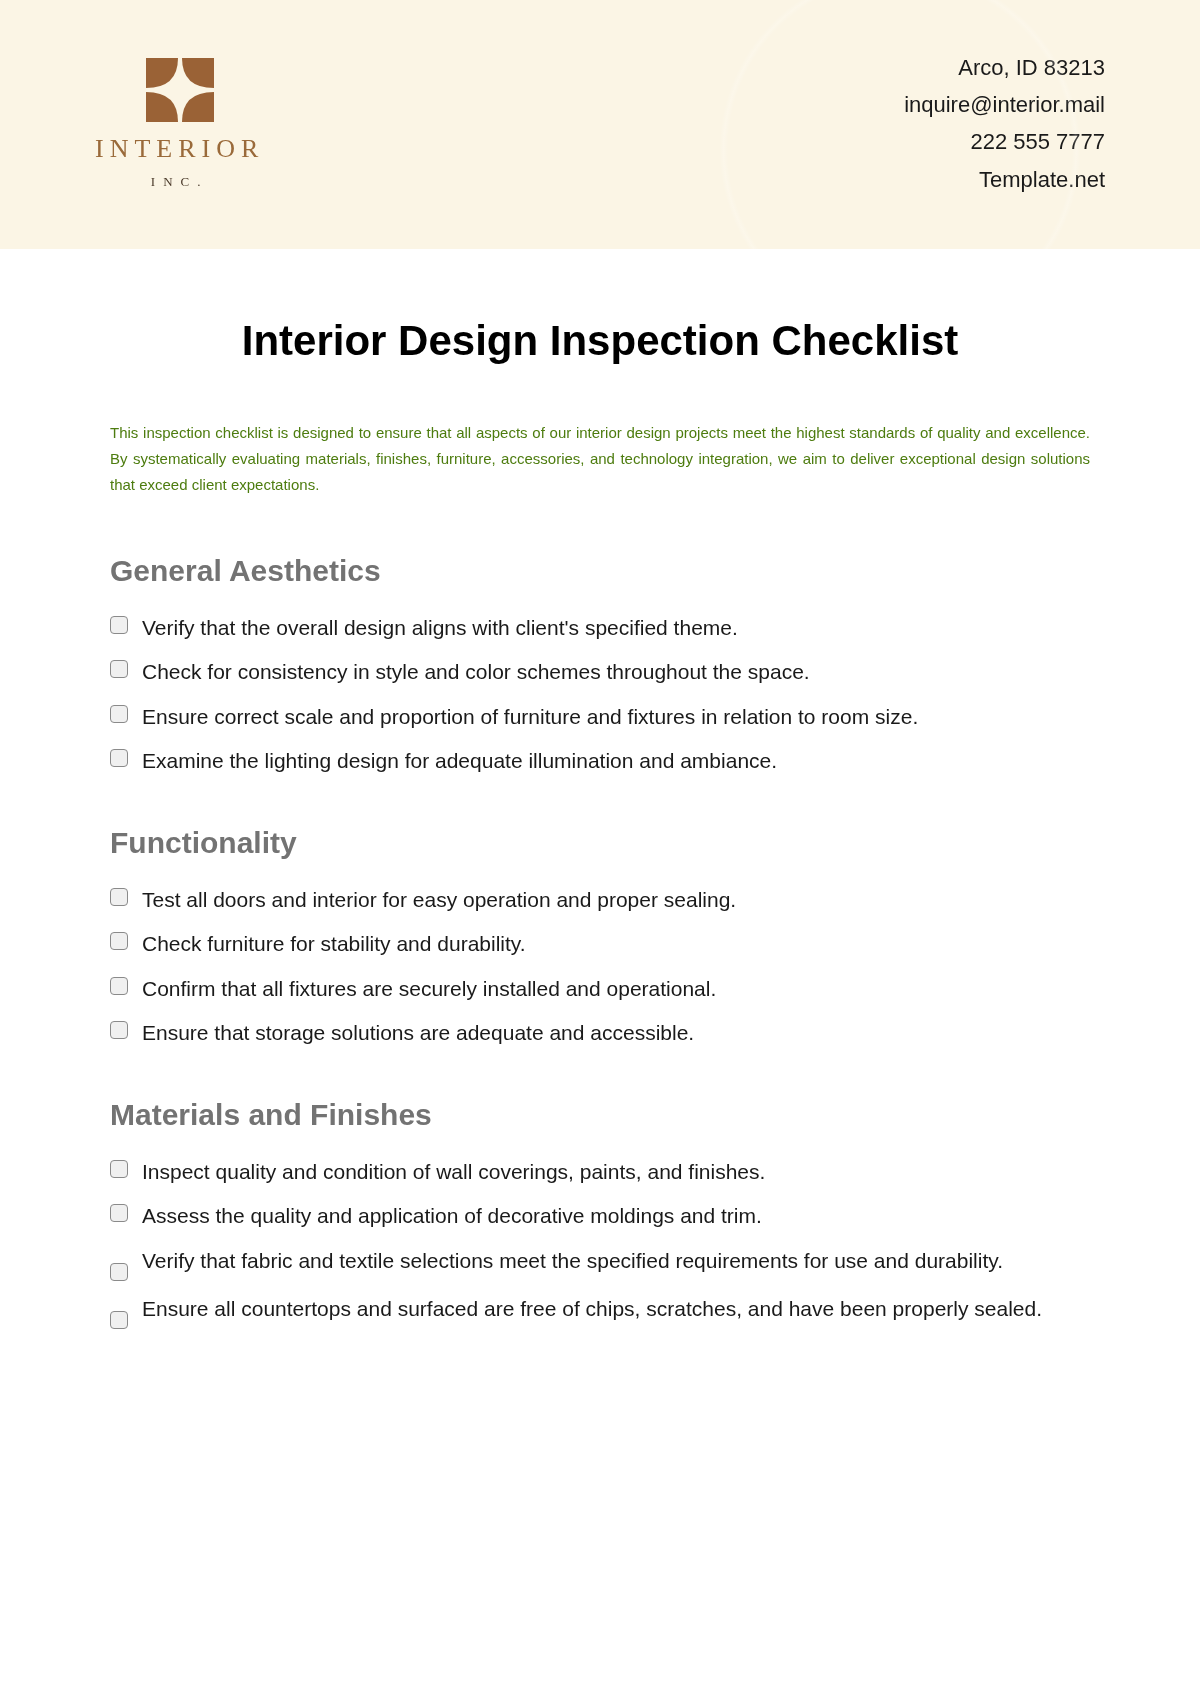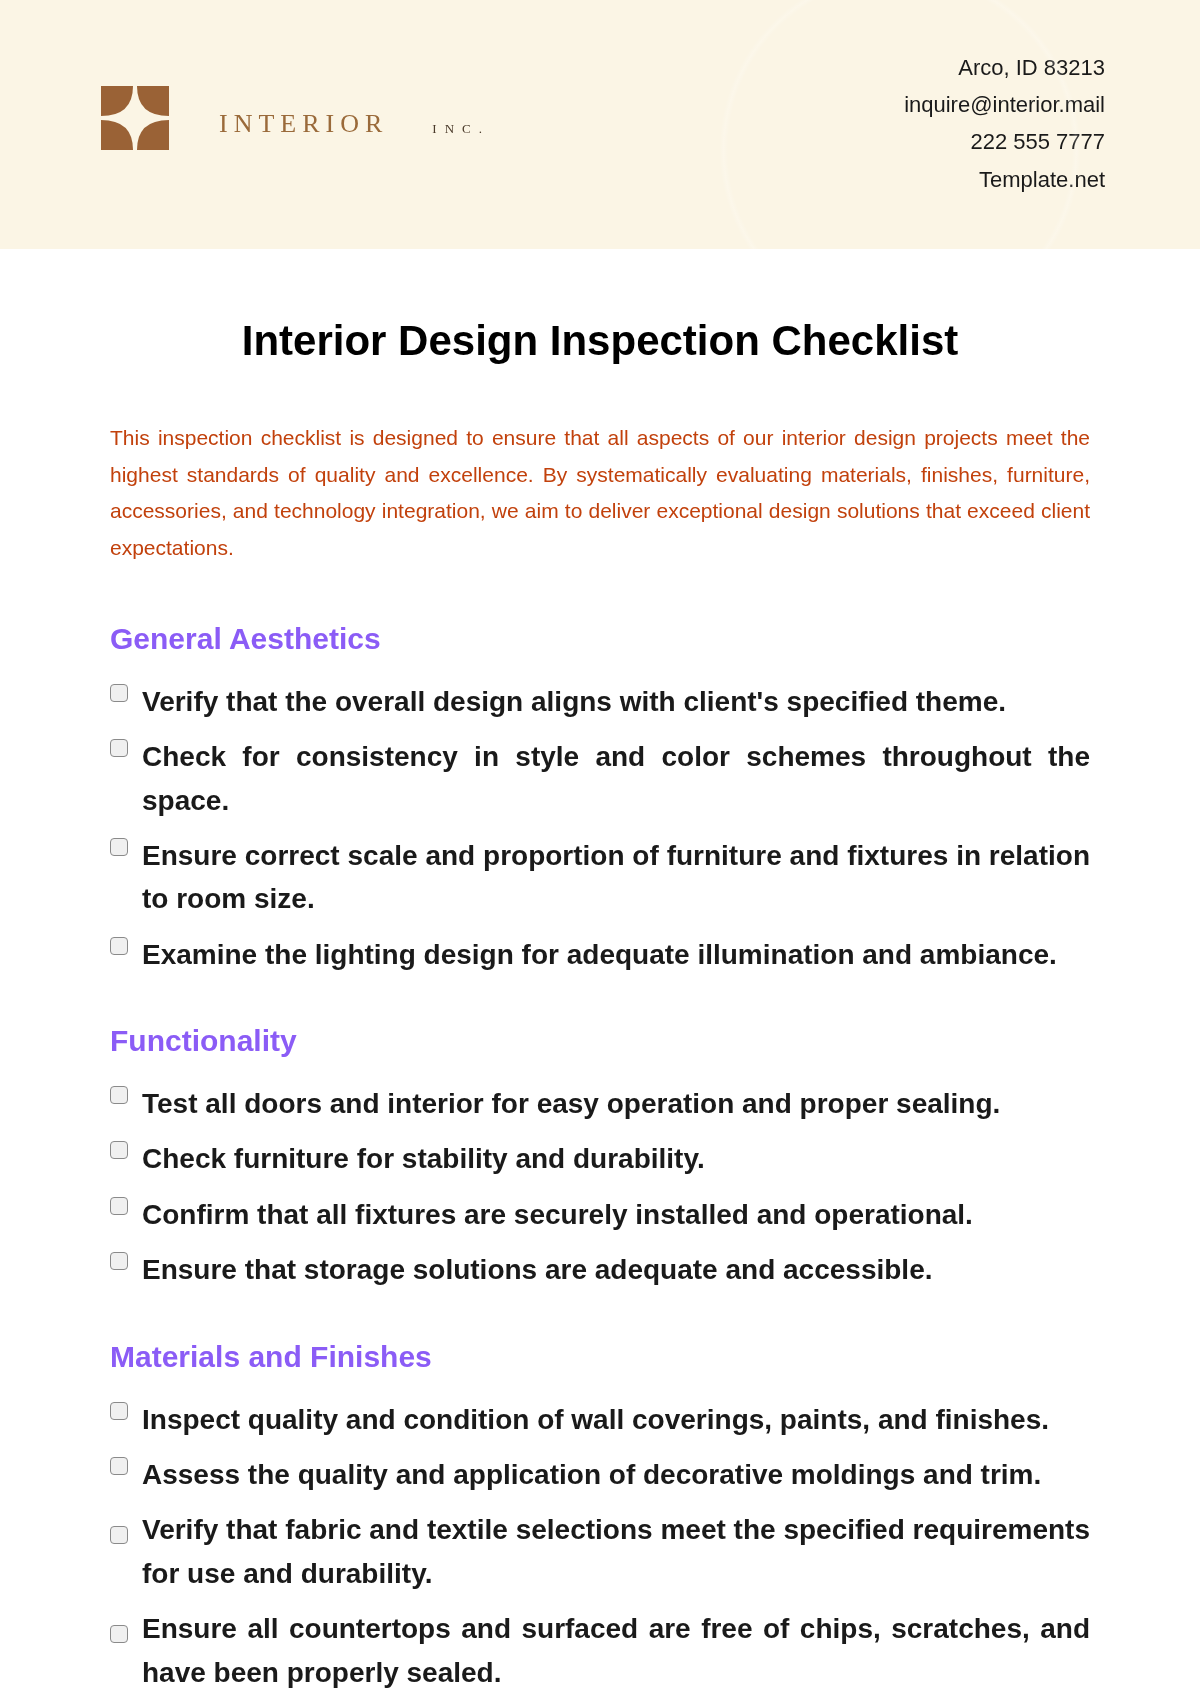--- a/index.html
+++ b/index.html
@@ -24,23 +24,22 @@
       position: absolute;
       top: -100px;
       right: -50px;
       width: 700px;
       height: 500px;
       background: radial-gradient(circle at center, transparent 40%, rgba(255,255,255,0.2) 41%, transparent 42%);
       pointer-events: none;
     }
     .logo {
       display: flex;
-      flex-direction: row;
+      flex-direction: column;
       align-items: center;
-      gap: 44px;
     }
     .logo-mark {
       width: 80px;
       height: 64px;
       position: relative;
       margin-bottom: 12px;
     }
     .logo-mark svg { display: block; }
     .logo-text {
       font-family: Georgia, 'Times New Roman', serif;
@@ -68,57 +67,56 @@
       padding: 68px 110px 40px 110px;
     }
     .title {
       font-size: 42px;
       font-weight: 700;
       text-align: center;
       margin-bottom: 55px;
       color: #000;
     }
     .intro {
-      font-size: 21px;
+      font-size: 15px;
       line-height: 1.75;
       text-align: justify;
       margin-bottom: 55px;
-      color: #c2410c;
+      color: #4d7c0f;
     }
     .section-title {
       font-size: 30px;
       font-weight: 700;
       margin-bottom: 24px;
-      color: #8b5cf6;
+      color: #737373;
     }
     .section {
       margin-bottom: 48px;
     }
     .chk-item {
       display: flex;
       align-items: flex-start;
       margin-bottom: 12px;
     }
     .chk-box {
       width: 18px;
       height: 18px;
       border: 1.5px solid #8a8a8a;
       border-radius: 4px;
       margin-right: 14px;
       margin-top: 4px;
       flex-shrink: 0;
       background: #f0f0f0;
     }
     .chk-label {
-      font-size: 28px;
+      font-size: 21px;
       line-height: 1.55;
       color: #1a1a1a;
       text-align: justify;
       flex: 1;
-      font-weight: bold;
     }
     .chk-multiline .chk-box {
       margin-top: 18px;
     }
   </style>
 </head>
 <body>
 
 <div class="header">
   <div class="logo">

